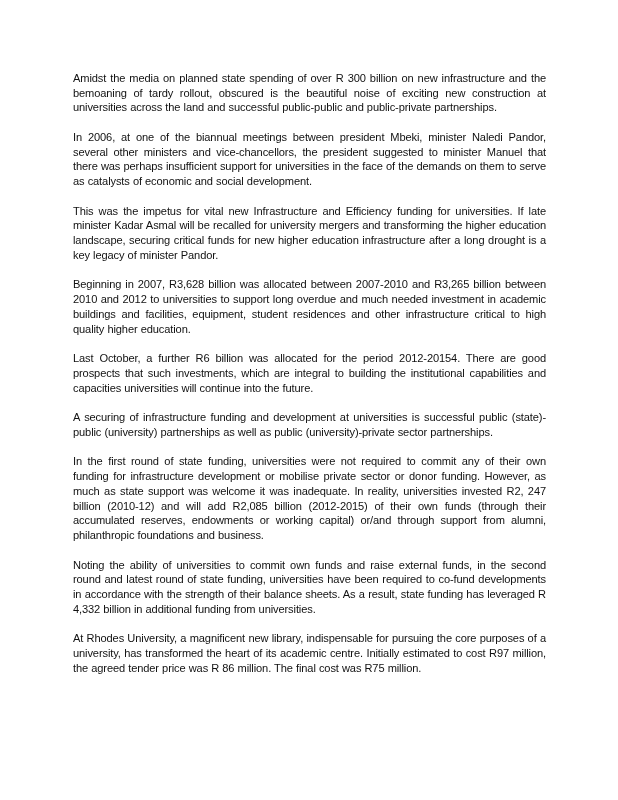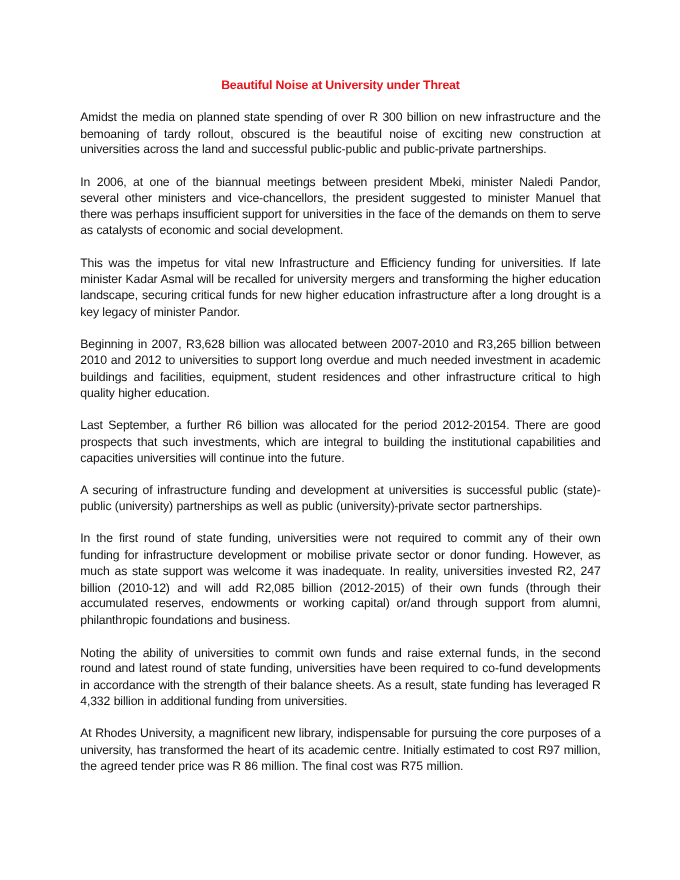--- a/index.html
+++ b/index.html
@@ -28,23 +28,22 @@
     margin: 0 0 14.9px 0;
     letter-spacing: -0.12px;
     word-spacing: 0.2px;
   }
   .para.last-left { text-align-last: left; }
 </style>
 </head>
 <body>
 
 <div class="page">
-  <div class="title" style="color: rgb(232, 20, 27);">Beautiful Noise at University under Threat</div>
   <p class="para last-left">Amidst the media on planned state spending of over R 300 billion on new infrastructure and the bemoaning of tardy rollout, obscured is the beautiful noise of exciting new construction at universities across the land and successful public-public and public-private partnerships.</p>
   <p class="para last-left">In 2006, at one of the biannual meetings between president Mbeki, minister Naledi Pandor, several other ministers and vice-chancellors, the president suggested to minister Manuel that there was perhaps insufficient support for universities in the face of the demands on them to serve as catalysts of economic and social development.</p>
   <p class="para last-left">This was the impetus for vital new Infrastructure and Efficiency funding for universities. If late minister Kadar Asmal will be recalled for university mergers and transforming the higher education landscape, securing critical funds for new higher education infrastructure after a long drought is a key legacy of minister Pandor.</p>
   <p class="para last-left">Beginning in 2007, R3,628 billion was allocated between 2007-2010 and R3,265 billion between 2010 and 2012 to universities to support long overdue and much needed investment in academic buildings and facilities, equipment, student residences and other infrastructure critical to high quality higher education.</p>
-  <p class="para last-left">Last September, a further R6 billion was allocated for the period 2012-20154. There are good prospects that such investments, which are integral to building the institutional capabilities and capacities universities will continue into the future.</p>
+  <p class="para last-left">Last October, a further R6 billion was allocated for the period 2012-20154. There are good prospects that such investments, which are integral to building the institutional capabilities and capacities universities will continue into the future.</p>
   <p class="para last-left">A securing of infrastructure funding and development at universities is successful public (state)-public (university) partnerships as well as public (university)-private sector partnerships.</p>
   <p class="para last-left">In the first round of state funding, universities were not required to commit any of their own funding for infrastructure development or mobilise private sector or donor funding.  However, as much as state support was welcome it was inadequate. In reality, universities invested R2, 247 billion (2010-12) and will add R2,085 billion (2012-2015) of their own funds (through their accumulated reserves, endowments or working capital) or/and through  support from alumni, philanthropic foundations and business.</p>
   <p class="para last-left">Noting the ability of universities to commit own funds and raise external funds, in the second round and latest round of state funding, universities have been required to co-fund developments in accordance with the strength of their balance sheets. As a result, state funding has leveraged R 4,332 billion in additional funding from universities.</p>
   <p class="para last-left">At Rhodes University, a magnificent new library, indispensable for pursuing the core purposes of a university, has transformed the heart of its academic centre. Initially estimated to cost R97 million, the agreed tender price was R 86 million. The final cost was R75 million.</p>
 </div>
 
 </body></html>

